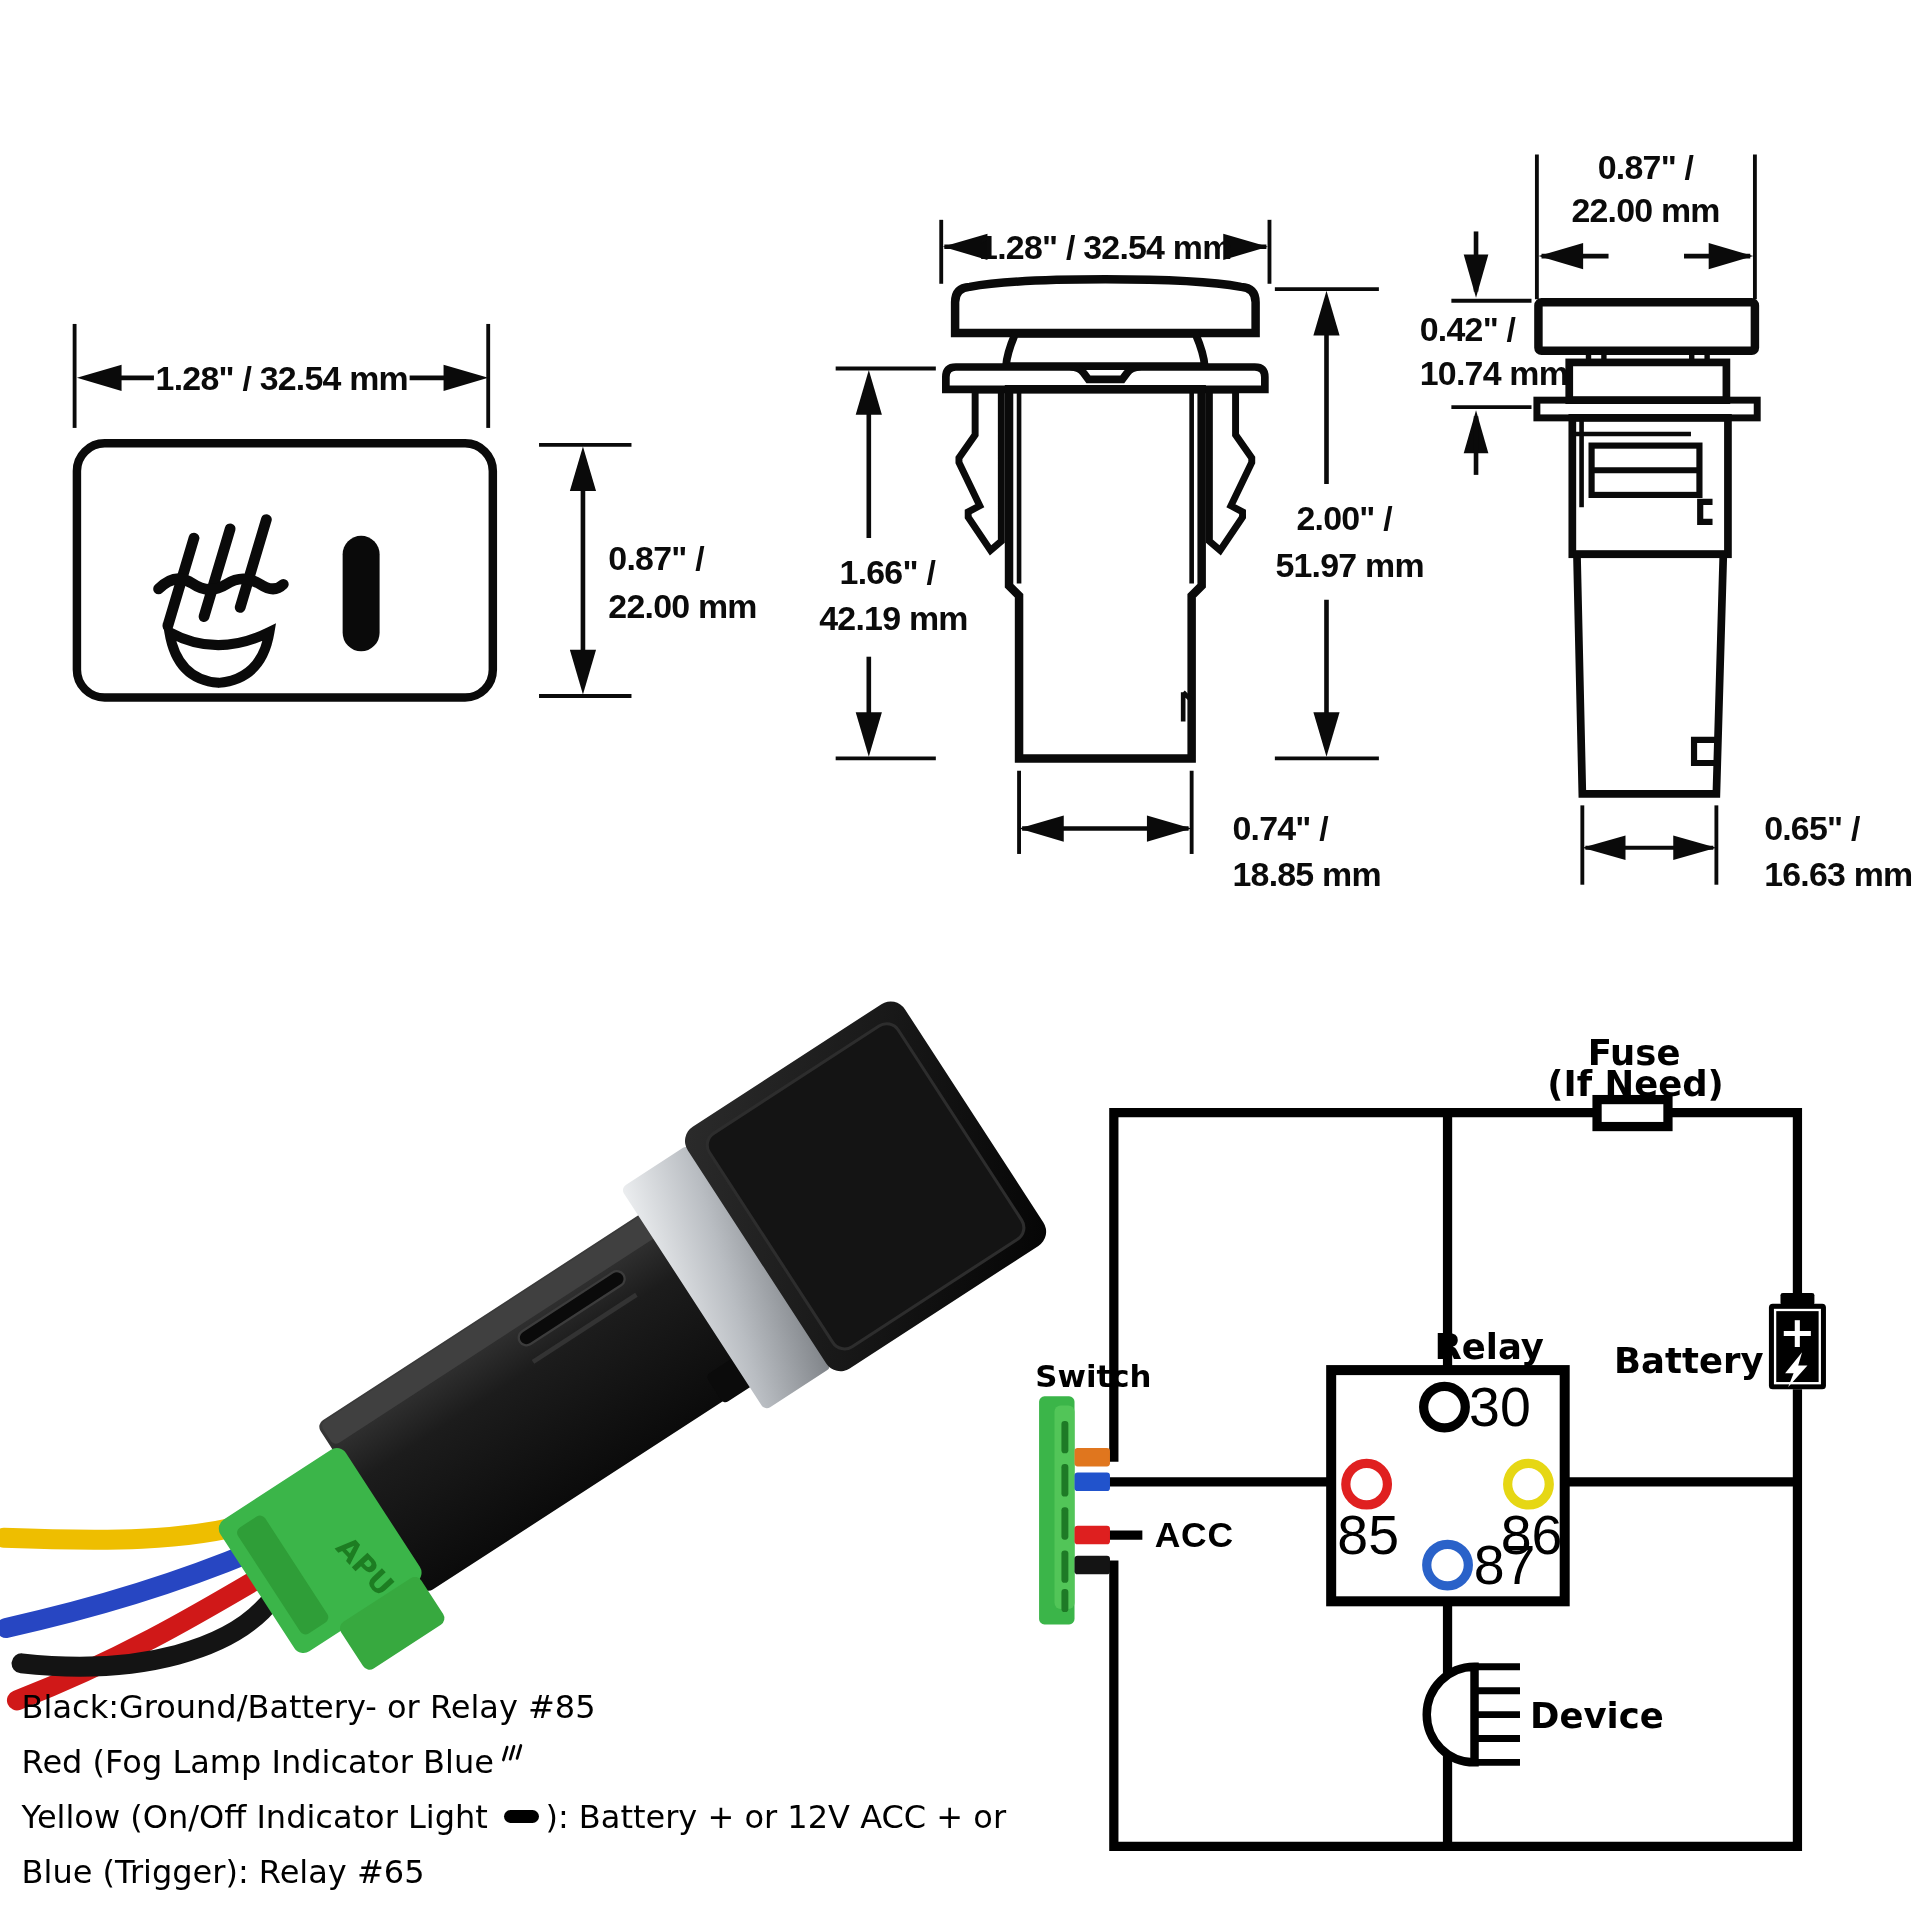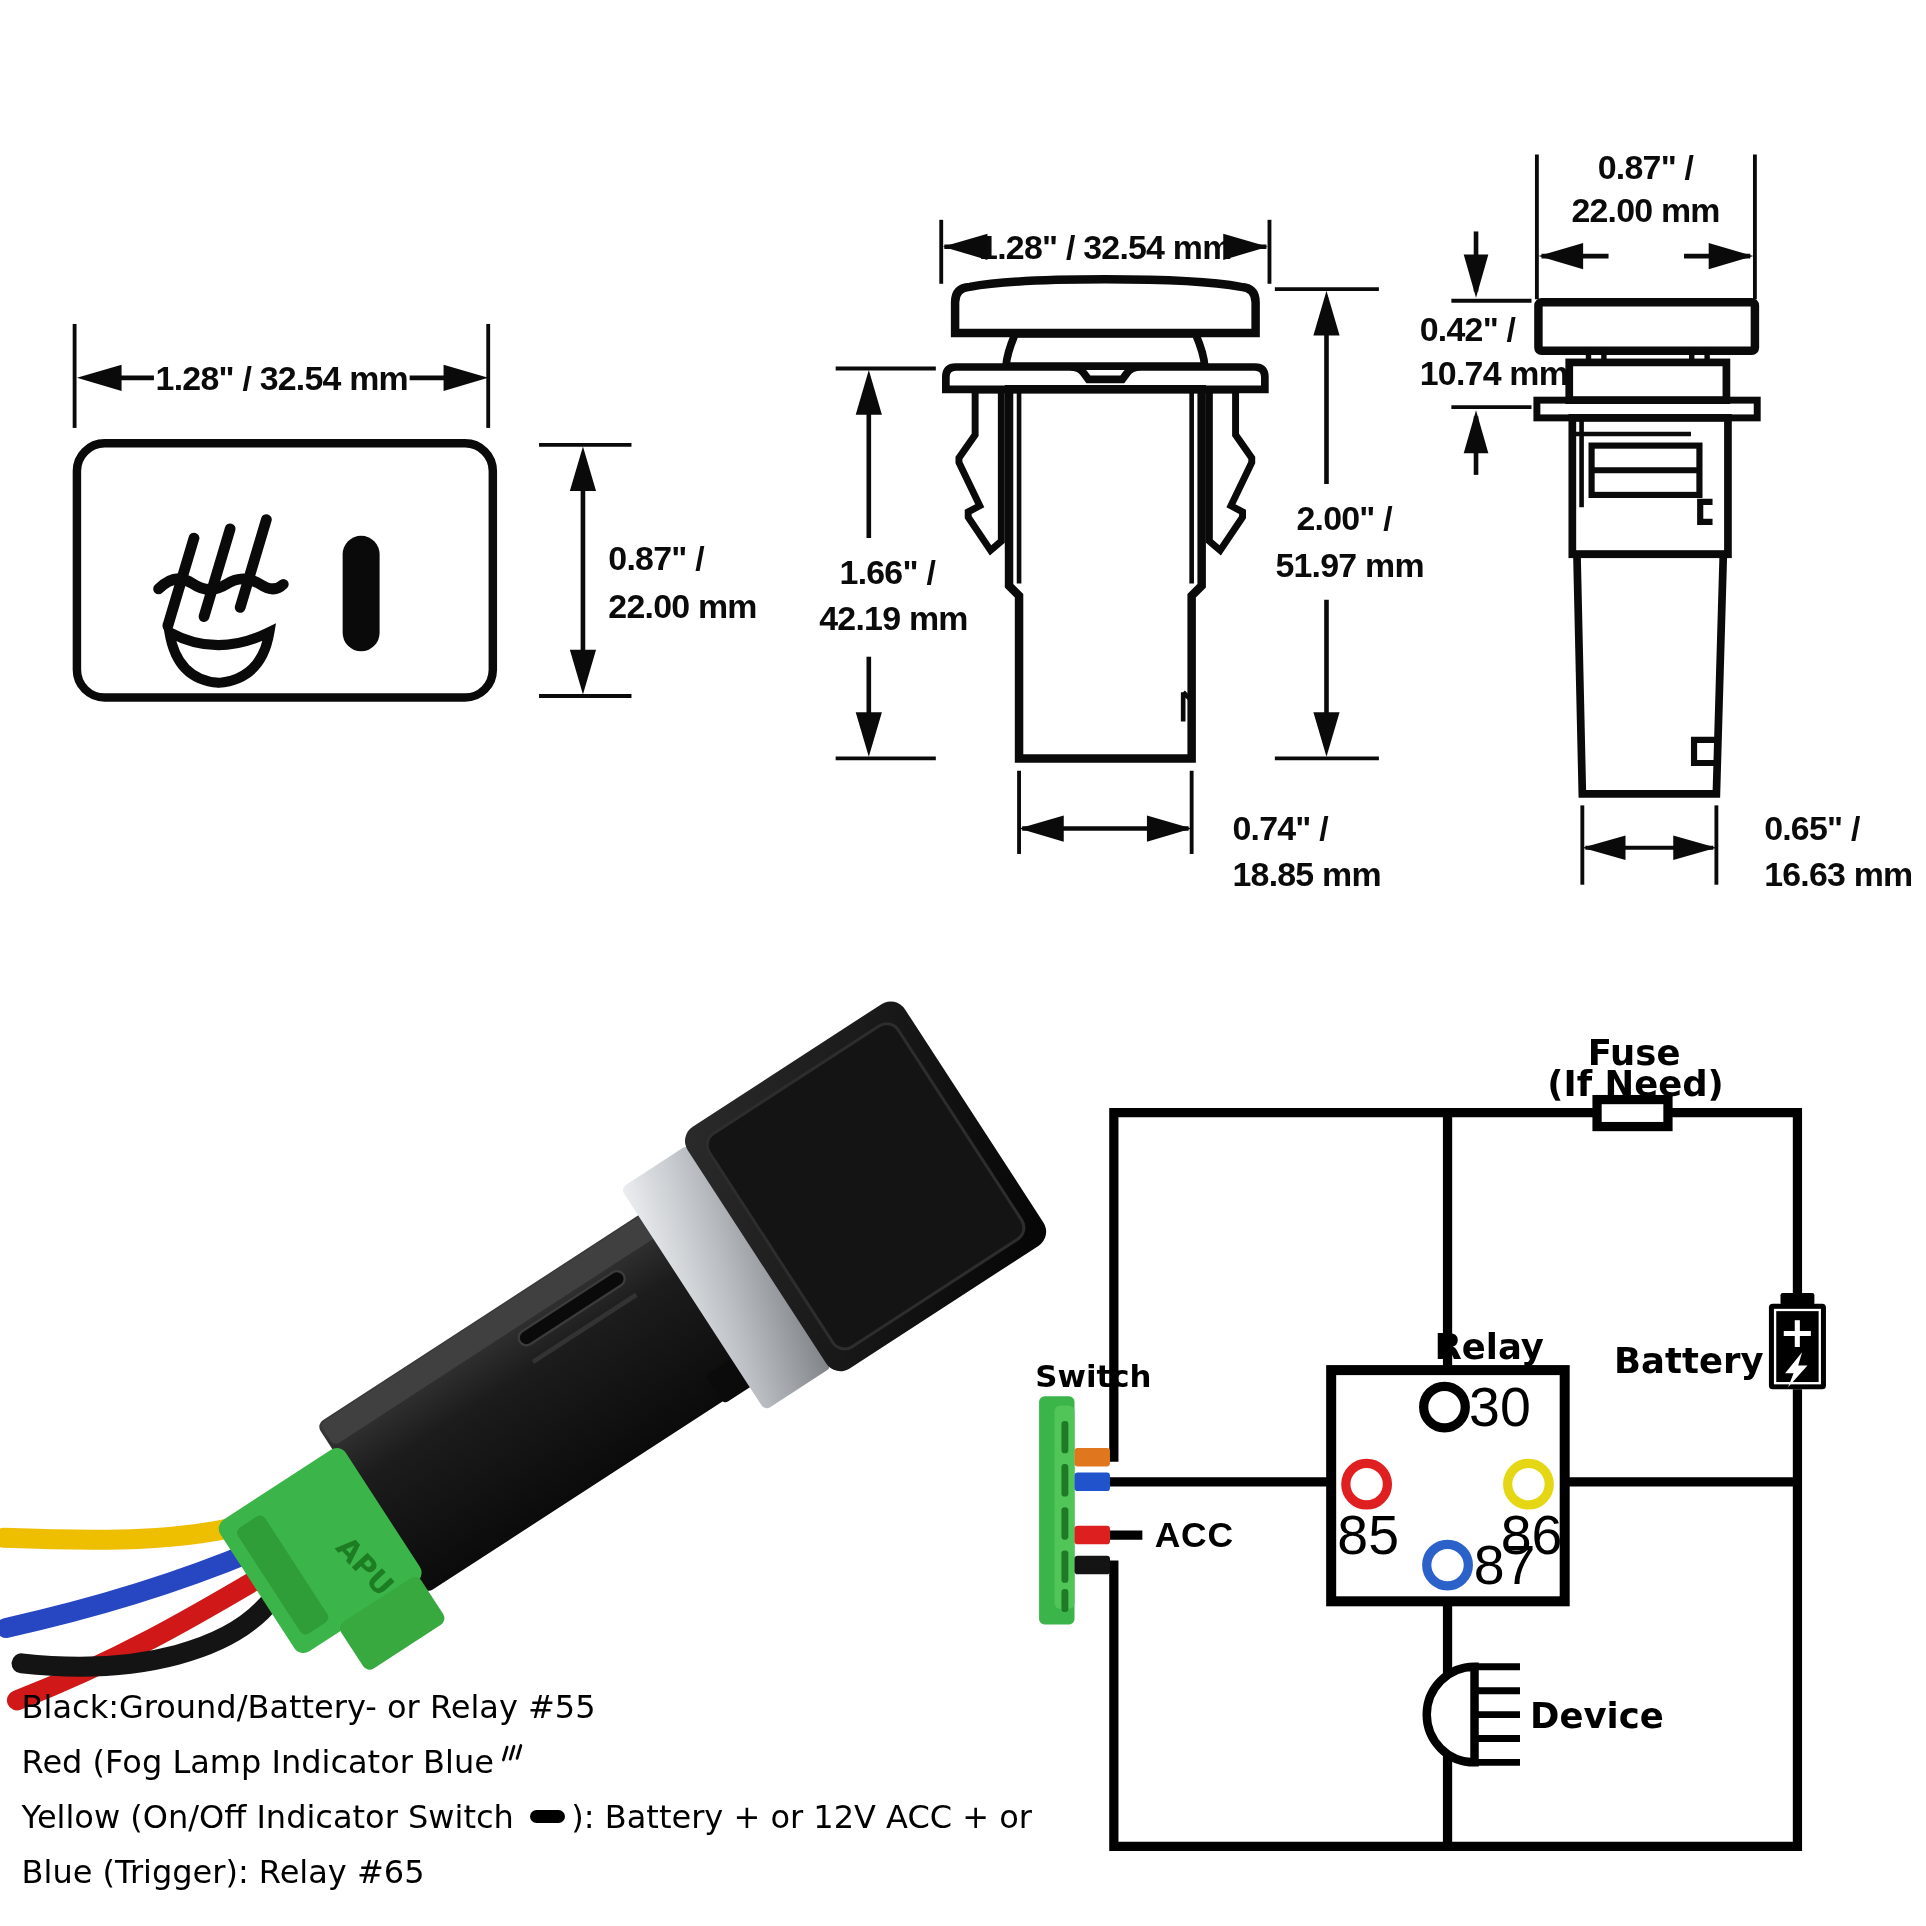--- a/index.html
+++ b/index.html
@@ -257,35 +257,35 @@
 
   <g>
     <path d="M1913,2163 A62,62 0 0 0 1913,2287 Z" fill="#ffffff" stroke="#000000" stroke-width="11"></path>
     <path stroke="#000000" stroke-width="9" fill="none" d="M1913,2163 H1972 M1913,2194 H1972 M1913,2225 H1972 M1913,2256 H1972 M1913,2287 H1972"></path>
   </g>
   <text class="wlabel" x="1985" y="2242">Device</text>
 </svg>
 
 <div class="notes">
   <div class="note-line">
-    <span>Black:Ground/Battery- or Relay #55</span>
+    <span>Black:Ground/Battery- or Relay #85</span>
   </div>
   <div class="note-line">
     <span>Red (Fog Lamp Indicator Blue</span><svg class="inline-icon" width="35" height="35" viewBox="0 0 46 46">
         <g stroke="#000" fill="none" stroke-width="3.6" stroke-linecap="round">
           <path d="M16,4 L11,21"></path>
           <path d="M25,3 L20,20"></path>
           <path d="M34,2 L29,19">
             <path d="M7,14 q5,-4 10,-1 q5,3 10,0 q5,-3 10,0">
               <path d="M9,24 q2,12 13,13 q11,-1 13,-13 q-14,6 -26,0 z"></path>
             </path>
           </path>
         </g>
       </svg>
   </div>
   <div class="note-line">
-    <span>Yellow (On/Off Indicator Switch </span><span class="pill-glyph"></span><span>): Battery + or 12V ACC + or</span>
+    <span>Yellow (On/Off Indicator Light </span><span class="pill-glyph"></span><span>): Battery + or 12V ACC + or</span>
   </div>
   <div class="note-line">
     <span>Blue (Trigger): Relay #65</span>
   </div>
 </div>
 
 
 </body></html>

